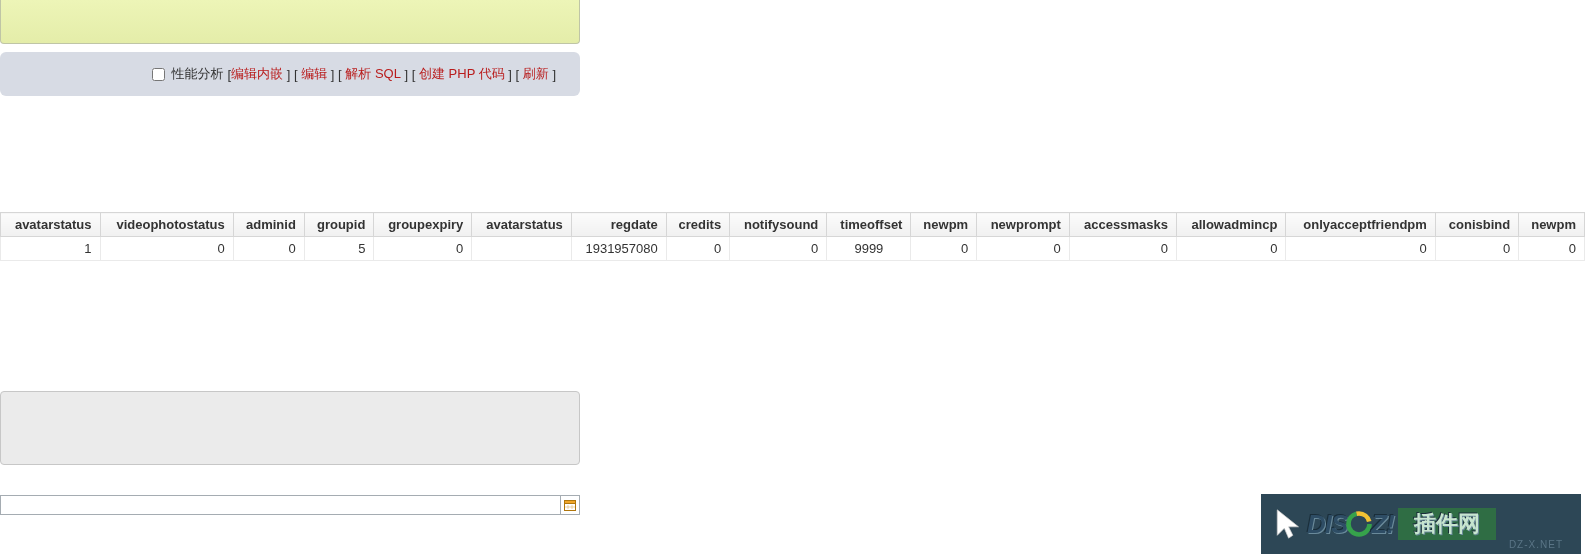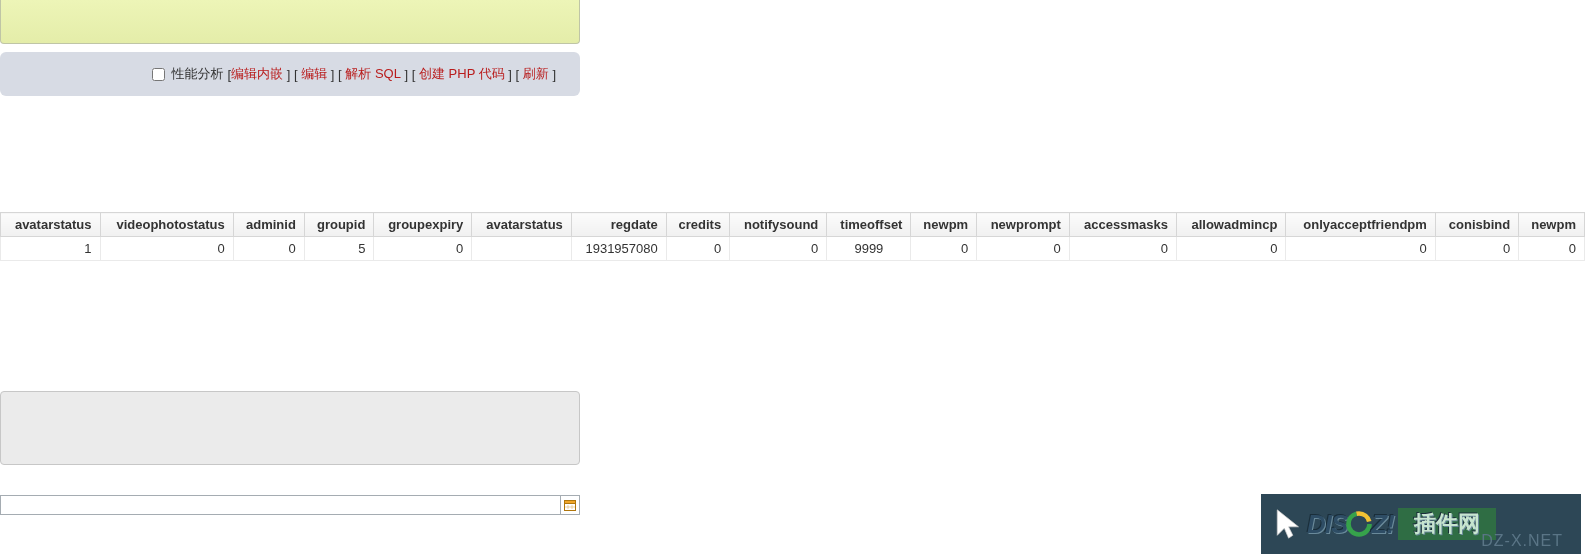--- a/index.html
+++ b/index.html
@@ -156,21 +156,21 @@
     font-size: 22px;
     padding: 1px 16px;
     margin-left: 4px;
     letter-spacing: 0;
     font-family: "Microsoft YaHei", sans-serif;
   }
   .watermark .sub {
     position: absolute;
     bottom: 4px;
     right: 18px;
-    font-size: 16px;
+    font-size: 10px;
     color: #5a7586;
     letter-spacing: 1px;
     margin-top: 16px;
   }
 </style>
 </head>
 <body>
 
 <div class="sql-header"></div>
 

